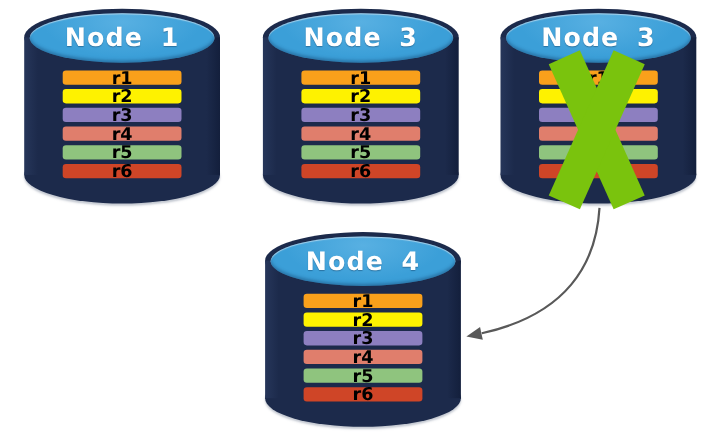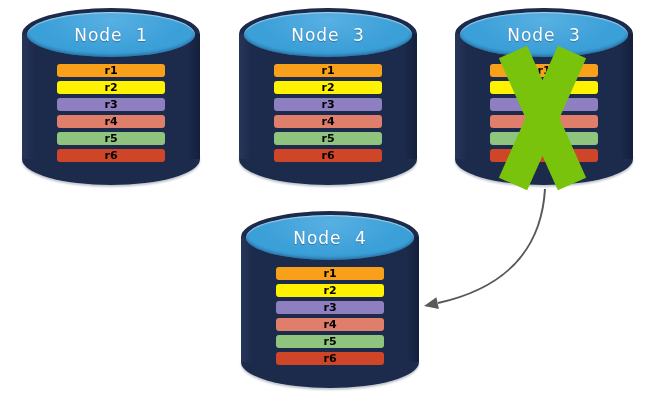--- a/index.html
+++ b/index.html
@@ -24,31 +24,31 @@
     background:linear-gradient(90deg,#26365a 0%,var(--cyl-body,#1C2A4B) 7%,var(--cyl-body,#1C2A4B) 93%,#131f3c 100%);
   }
   .cyl-face{
     position:absolute;left:5px;top:4px;width:168px;height:45px;border-radius:50%;
     background:radial-gradient(ellipse at 50% 18%, #58b0e2 0%, var(--cyl-top,#3B9FD8) 60%);
     box-shadow:inset 0 -2px 3px rgba(10,40,80,.35), inset 0 1px 1px rgba(255,255,255,.55);
   }
   .node-label{
     position:absolute;left:0;top:4px;width:178px;height:45px;
     display:flex;align-items:center;justify-content:center;
-    color:var(--label-text,#fff);font-size:17px;font-weight:normal;
+    color:var(--label-text,#fff);font-size:23px;font-weight:bold;
     letter-spacing:1px;word-spacing:7px;text-shadow:0 1px 1px rgba(0,30,60,.35);
   }
   .bars{
     position:absolute;left:35px;top:56px;width:108px;
     display:flex;flex-direction:column;gap:4px;
   }
   .bar{
     height:13px;border-radius:3px;
     display:flex;align-items:center;justify-content:center;
-    font-size:11px;font-weight:bold;color:var(--record-text,#000);line-height:1;
+    font-size:16px;font-weight:bold;color:var(--record-text,#000);line-height:1;
   }
   .cross-svg{position:absolute;left:37px;top:40px;overflow:visible;color:var(--cross,#7AC30D);}
   .cross-svg line{stroke:currentColor;stroke-width:31;stroke-linecap:butt;}
   .arrow-svg{position:absolute;left:0;top:0;pointer-events:none;}
   .arrow-svg path{fill:none;stroke:var(--arrow,#595959);stroke-width:2;}
   .arrow-svg polygon{fill:var(--arrow,#595959);stroke:none;}
 </style>
 </head>
 <body>
 

